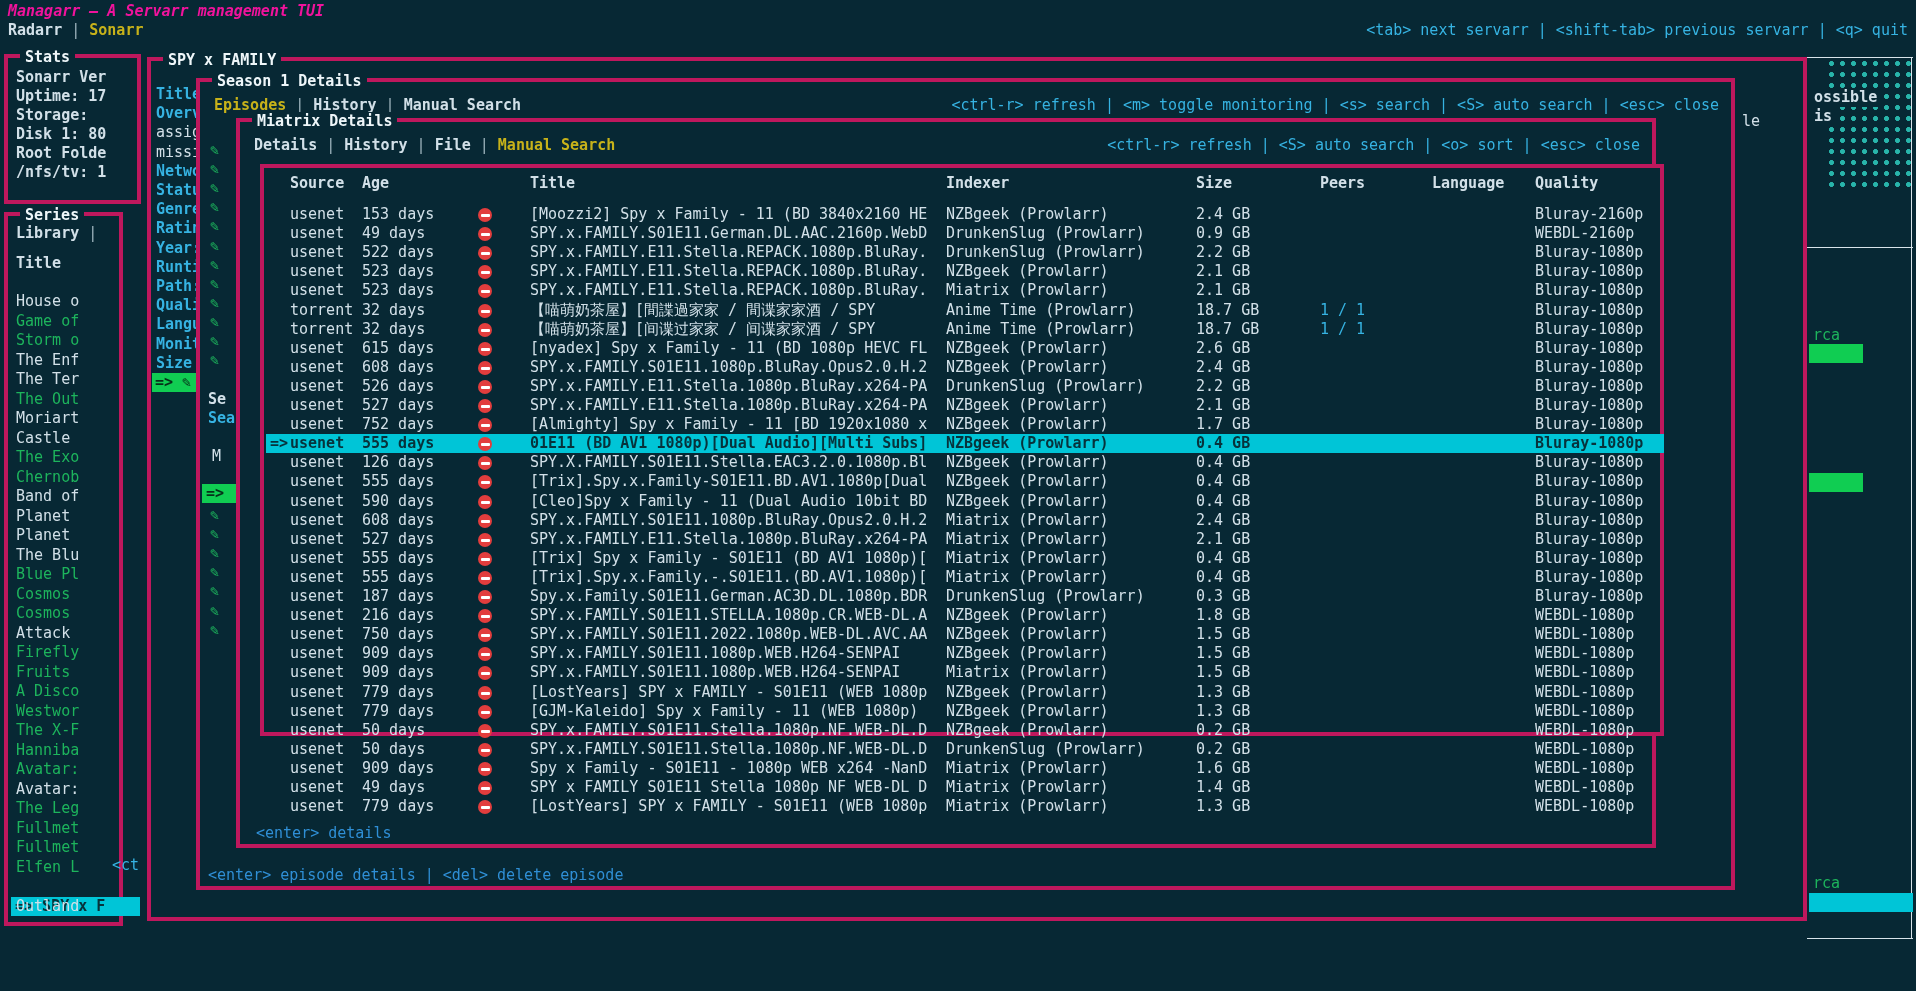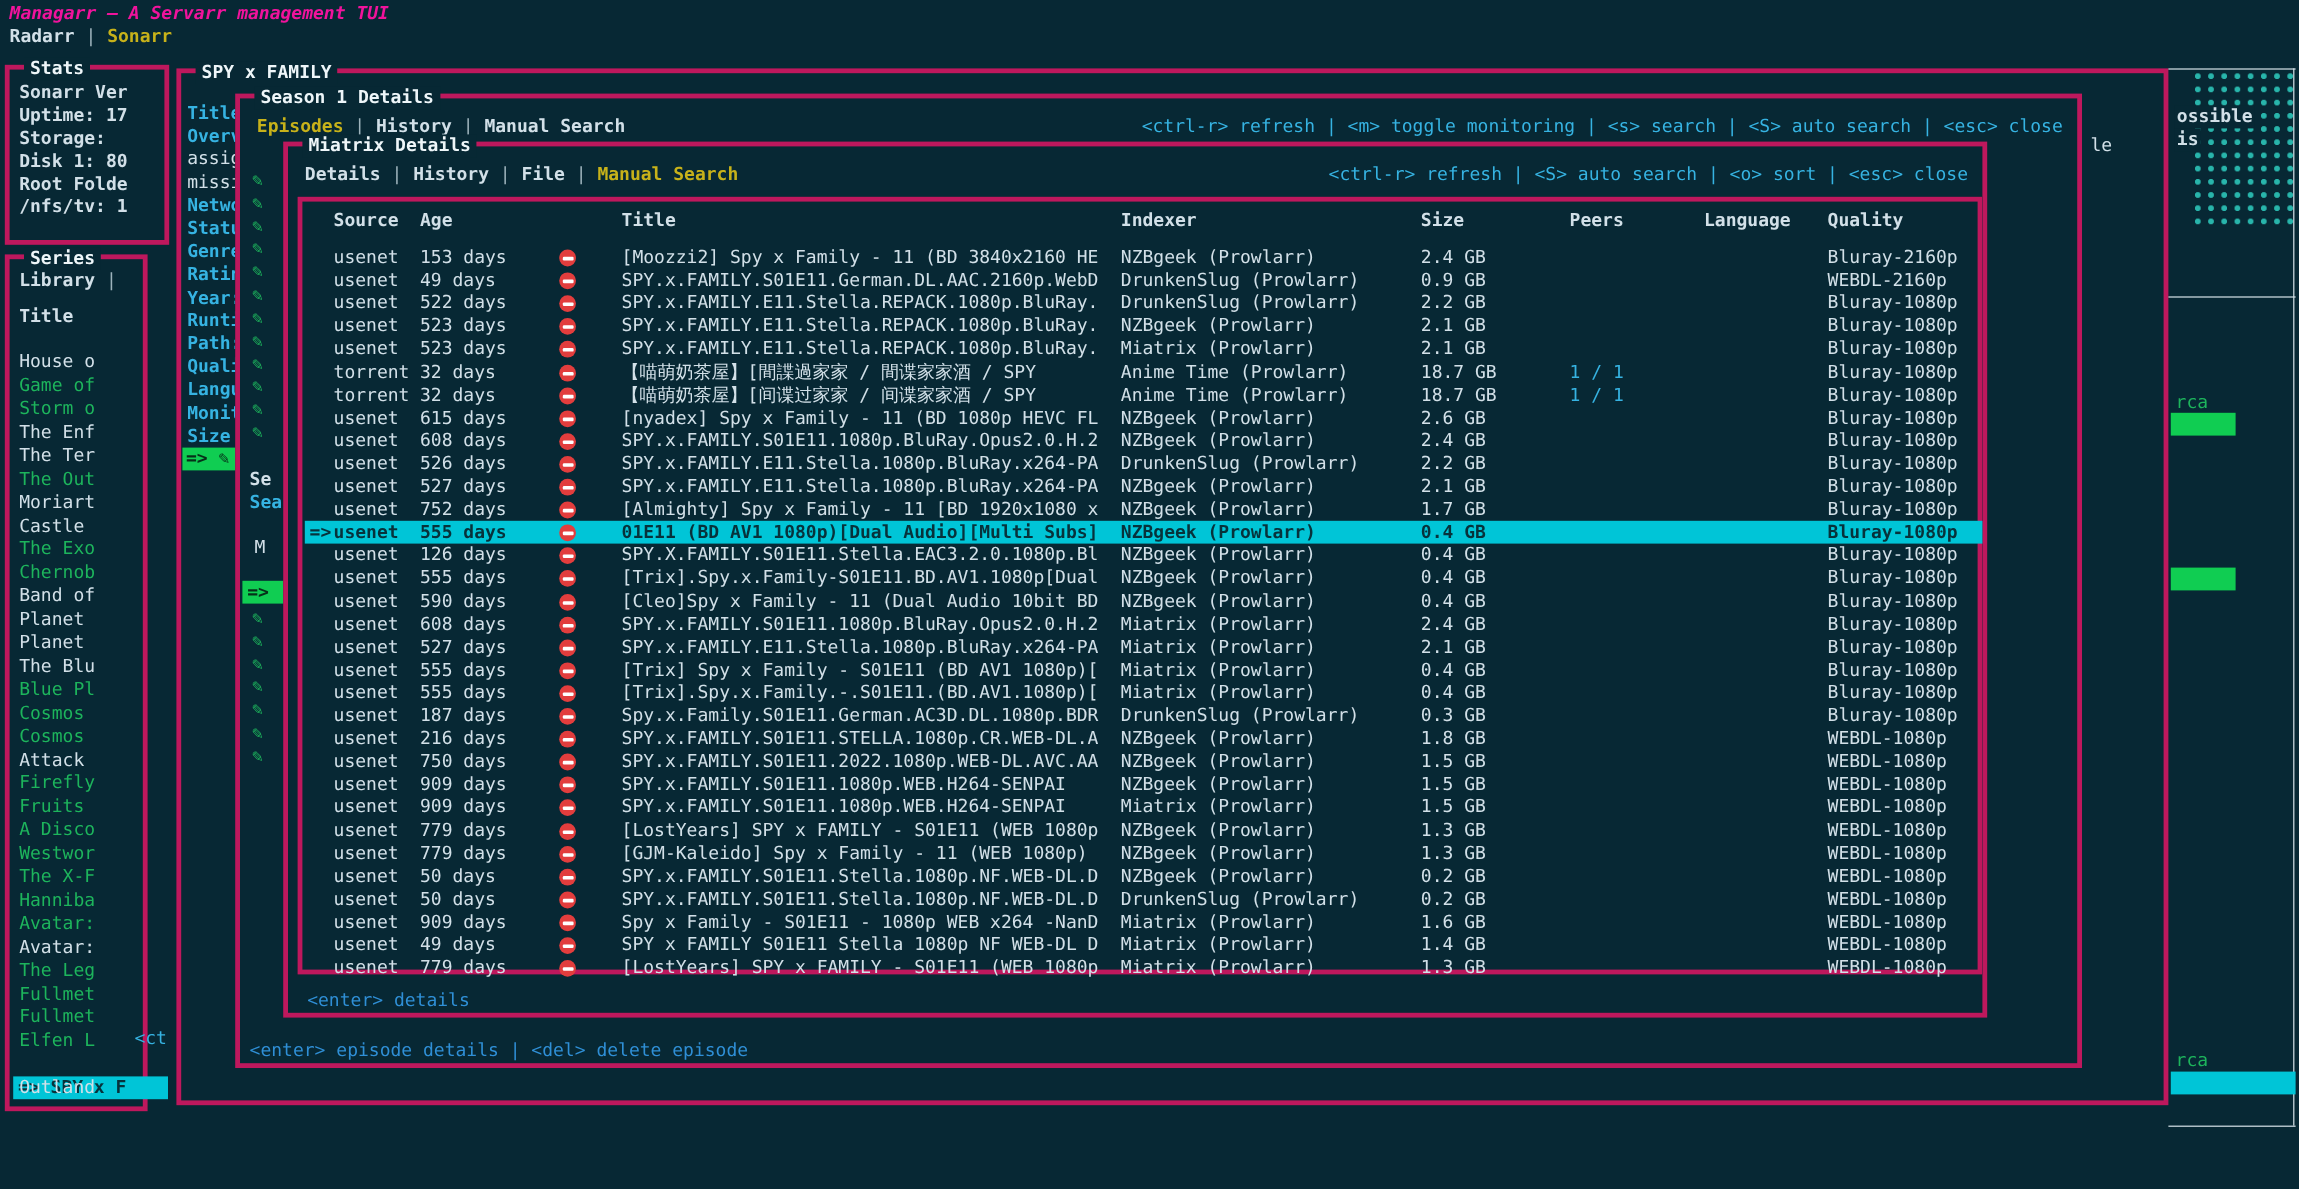--- a/index.html
+++ b/index.html
@@ -28,20 +28,21 @@
   .vline{border-left:1px solid #d8e4ea;width:0}
   .frag{background:#072834;padding:0 2px}
 </style>
 </head>
 <body>
 
 <div class="app" id="app">
 
   <div class="abs magenta" style="left:8px;top:2px">Managarr — A Servarr management TUI</div>
   <div class="abs" style="left:8px;top:21px"><span class="b white">Radarr</span><span class="dim"> | </span><span class="yellow">Sonarr</span></div>
+  <div class="abs keyc" style="right:8px;top:21px">&lt;tab&gt; next servarr | &lt;shift-tab&gt; previous servarr | &lt;q&gt; quit</div>
 
   <div class="panel" id="stats-panel" style="left:4px;top:54px;width:137px;height:150px">
     <span class="panel-title">Stats</span>
   <div class="abs b white" style="left: 8px; top: 10px;">Sonarr Ver</div>
       <div class="abs b white" style="left: 8px; top: 29px;">Uptime: 17</div>
       <div class="abs b white" style="left: 8px; top: 48px;">Storage:</div>
       <div class="abs b white" style="left: 8px; top: 67px;">Disk 1: 80</div>
       <div class="abs b white" style="left: 8px; top: 86px;">Root Folde</div>
       <div class="abs b white" style="left: 8px; top: 105px;">/nfs/tv: 1</div>
     </div>
@@ -130,21 +131,21 @@
       <div class="abs green" style="left: 10px; top: 481px;">✎</div>
       <div class="abs green" style="left: 10px; top: 500px;">✎</div>
       <div class="abs green" style="left: 10px; top: 520px;">✎</div>
       <div class="abs green" style="left: 10px; top: 539px;">✎</div>
       <div class="abs " style="left: 14px; top: 14px;"><span class="yellow">Episodes</span><span class="dim"> | </span><span class="b white">History</span><span class="dim"> | </span><span class="b white">Manual Search</span></div>
     </div>
 
   <div class="panel" id="episode-panel" style="left:236px;top:118px;width:1420px;height:730px">
     <span class="panel-title">Miatrix Details</span>
     <div class="abs keyc" style="right:12px;top:14px">&lt;ctrl-r&gt; refresh | &lt;S&gt; auto search | &lt;o&gt; sort | &lt;esc&gt; close</div>
-    <div class="panel" id="release-table" style="left:8px;top:42px;width:1404px;height:648px">
+    <div class="panel" id="release-table" style="left:20px;top:42px;width:1404px;height:572px">
         <div class="abs b white" style="left: 26px; top: 6px;">Source</div>
         <div class="abs b white" style="left: 98px; top: 6px;">Age</div>
         <div class="abs b white" style="left: 266px; top: 6px;">Title</div>
         <div class="abs b white" style="left: 682px; top: 6px;">Indexer</div>
         <div class="abs b white" style="left: 932px; top: 6px;">Size</div>
         <div class="abs b white" style="left: 1056px; top: 6px;">Peers</div>
         <div class="abs b white" style="left: 1168px; top: 6px;">Language</div>
         <div class="abs b white" style="left: 1271px; top: 6px;">Quality</div>
         <div class="abs " style="left: 2px; top: 37px; width: 1398px; height: 19px;"></div>
         <div class="abs white" style="left: 26px; top: 37px;">usenet</div>

